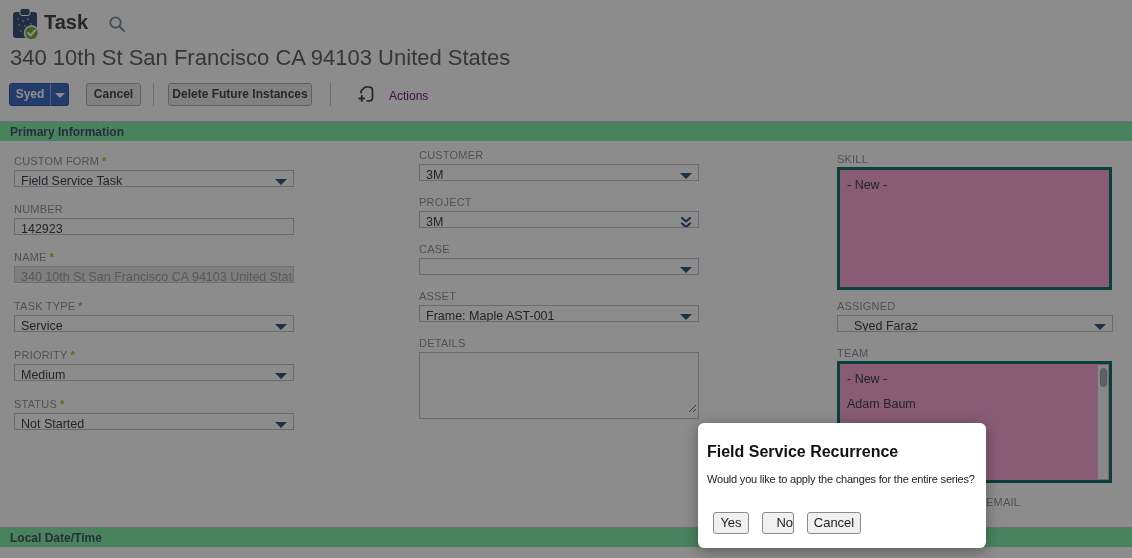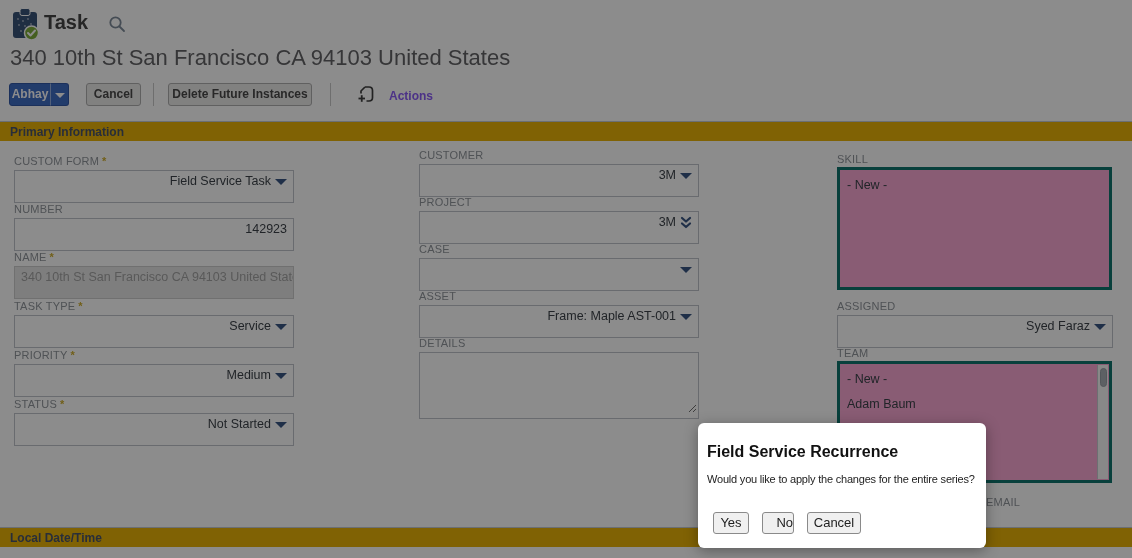--- a/index.html
+++ b/index.html
@@ -14,31 +14,31 @@
   
   .btn { position:absolute; height:23px; background:#ecebea; border:1px solid #b0b0b0; border-radius:3px;
          font-size:12px; font-weight:bold; color:#4a4a4a; text-align:center; line-height:21px; cursor:default; }
   .btn-primary { position:absolute; height:23px; background:#3f6dc4; border:1px solid #3258a6; color:#fff;
          font-size:12px; font-weight:bold; text-align:center; line-height:21px; border-radius:3px 0 0 3px; }
   .btn-primary-arrow { position:absolute; height:23px; width:19px; background:#3f6dc4; border:1px solid #3258a6;
          border-left:1px solid rgba(255,255,255,0.45); border-radius:0 3px 3px 0; }
   .btn-primary-arrow .w-tri { position:absolute; left:4px; top:9px; width:0; height:0;
          border-left:5px solid transparent; border-right:5px solid transparent; border-top:5px solid #ffffff; }
   .tb-sep { position:absolute; top:83px; width:1px; height:23px; background:#c9c9c9; }
-  .actions-label { position:absolute; top:89px; font-size:12px; font-weight:bold; color:#8b5cf6; }
-
-  
-  .sec { position:absolute; left:0; width:1132px; height:20px; background:#eab308; border-top:1px solid #c3cad4;
+  .actions-label { position:absolute; top:89px; font-size:12px; font-weight:normal; color:#701a75; }
+
+  
+  .sec { position:absolute; left:0; width:1132px; height:20px; background:#86efac; border-top:1px solid #c3cad4;
          font-size:12px; font-weight:bold; color:#4a5468; line-height:20px; padding-left:10px; }
 
   
   .lbl { position:absolute; font-size:11px; color:#90959b; letter-spacing:0.2px; white-space:nowrap; }
   .req { color:#cfae2e; font-weight:bold; margin-left:3px; }
-  .fld { position:absolute; height:33px; background:#ffffff; border:1px solid #bfc4cb; font-size:12.5px;
-         color:#3d434a; line-height:20px; padding:0 22px 0 6px; white-space:nowrap; overflow:hidden;text-align:right; }
+  .fld { position:absolute; height:17px; background:#ffffff; border:1px solid #bfc4cb; font-size:12.5px;
+         color:#3d434a; line-height:20px; padding:0 22px 0 6px; white-space:nowrap; overflow:hidden; }
   .fld.plain { padding-right:6px; }
   .fld.dis { background:#e6e6e6; border-color:#cdcdcd; color:#a3a3a3; }
   .tri { position:absolute; right:6px; top:8px; width:0; height:0;
          border-left:6px solid transparent; border-right:6px solid transparent; border-top:6px solid #3a5683; }
   .ta { position:absolute; background:#fff; border:1px solid #bfc4cb; }
   .lb { position:absolute; background:#f9a8d4; border:3px solid #0f766e; overflow:hidden; }
   .lb-item { height:25px; line-height:25px; padding-left:7px; font-size:12.5px; color:#3d434a; white-space:nowrap; }
   .vtrack { position:absolute; top:1px; bottom:1px; right:1px; width:11px; background:#f7f7f7; border-left:1px solid #c6cad0; }
   .vthumb { position:absolute; top:3px; left:2px; width:7px; height:19px; border-radius:4px;
             background:#aab0b7; border:1px solid #989ea6; }
@@ -77,21 +77,21 @@
   </span>
   <div class="app-title">Task</div>
   <span style="position:absolute;left:108px;top:15px;">
     <svg width="18" height="18" viewBox="0 0 18 18">
       <circle cx="7.5" cy="7.5" r="5.2" fill="none" stroke="#7e8b9a" stroke-width="1.8"></circle>
       <line x1="11.5" y1="11.5" x2="16" y2="16" stroke="#7e8b9a" stroke-width="1.8" stroke-linecap="round"></line>
     </svg>
   </span>
   <div class="record-title">340 10th St San Francisco CA 94103 United States</div>
 
-  <div class="btn-primary" style="left:9px;top:83px;width:42px;">Abhay</div>
+  <div class="btn-primary" style="left:9px;top:83px;width:42px;">Syed</div>
   <div class="btn-primary-arrow" style="left:50px;top:83px;">
     <span class="w-tri"></span>
   </div>
   <div class="btn" style="left:86px;top:83px;width:55px;">Cancel</div>
   <div class="tb-sep" style="left:153px;"></div>
   <div class="btn" style="left:168px;top:83px;width:144px;">Delete Future Instances</div>
   <div class="tb-sep" style="left:330px;"></div>
   <span style="position:absolute;left:357px;top:84px;">
     <svg width="18" height="20" viewBox="0 0 18 20">
       <path d="M8 3 L12 3 Q15.5 3 15.5 6.5 L15.5 13.5 Q15.5 17 12 17 L9.5 17" fill="none" stroke="#3f3f3f" stroke-width="1.7"></path>

